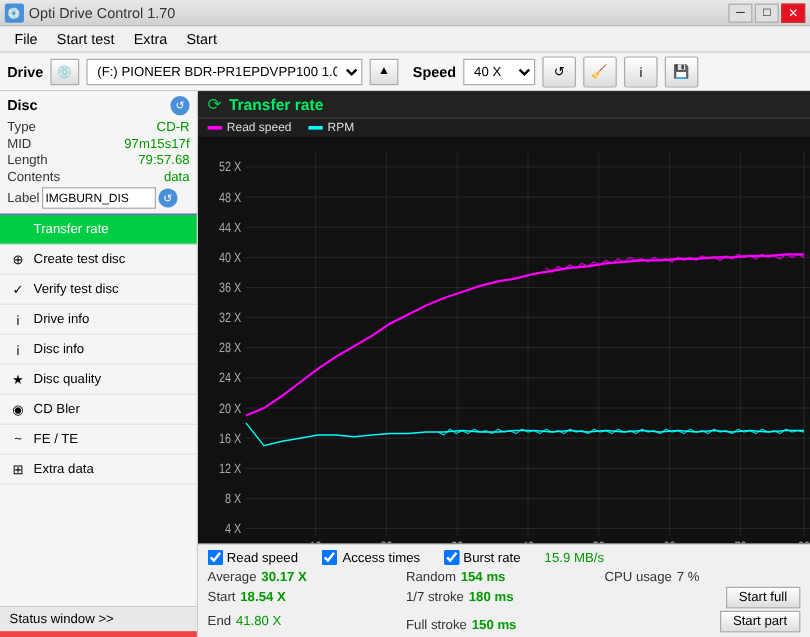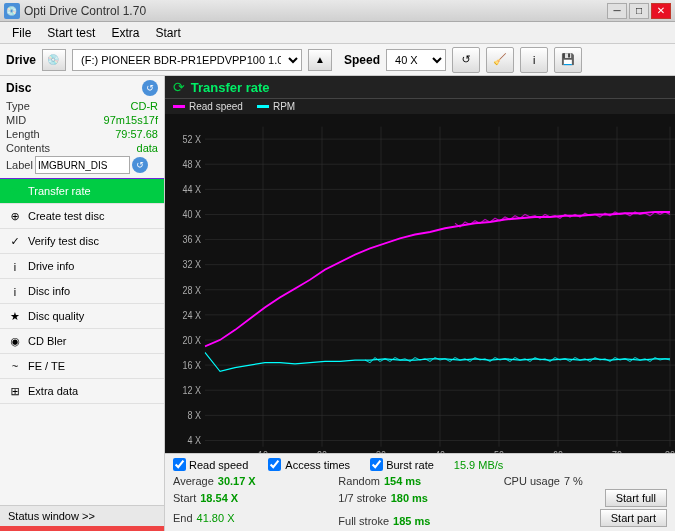--- a/index.html
+++ b/index.html
@@ -492,21 +492,21 @@
         <div style="display:flex;justify-content:flex-end;">
           <button class="start-full-btn" style="padding:2px 10px;border:1px solid #aaa;background:linear-gradient(to bottom,#fff,#ddd);font-size:11px;cursor:pointer;">Start full</button>
         </div>
 
         <div class="stat-row" style="display:flex;gap:4px;align-items:center;font-size:11px;">
           <span class="stat-label">End</span>
           <span class="stat-value" style="color:#009900;font-weight:normal;">41.80 X</span>
         </div>
         <div class="stat-row" style="display:flex;gap:4px;align-items:flex-end;font-size:11px;">
           <span class="stat-label2">Full stroke</span>
-          <span class="stat-value2" style="color:#009900;font-weight:bold;">185 ms</span>
+          <span class="stat-value2" style="color:#009900;font-weight:bold;">150 ms</span>
         </div>
         <div style="display:flex;justify-content:flex-end;">
           <button class="start-part-btn" style="padding:2px 10px;border:1px solid #aaa;background:linear-gradient(to bottom,#fff,#ddd);font-size:11px;cursor:pointer;">Start part</button>
         </div>
       </div>
     </div>
   </div>
 </div>
 
 </body></html>

